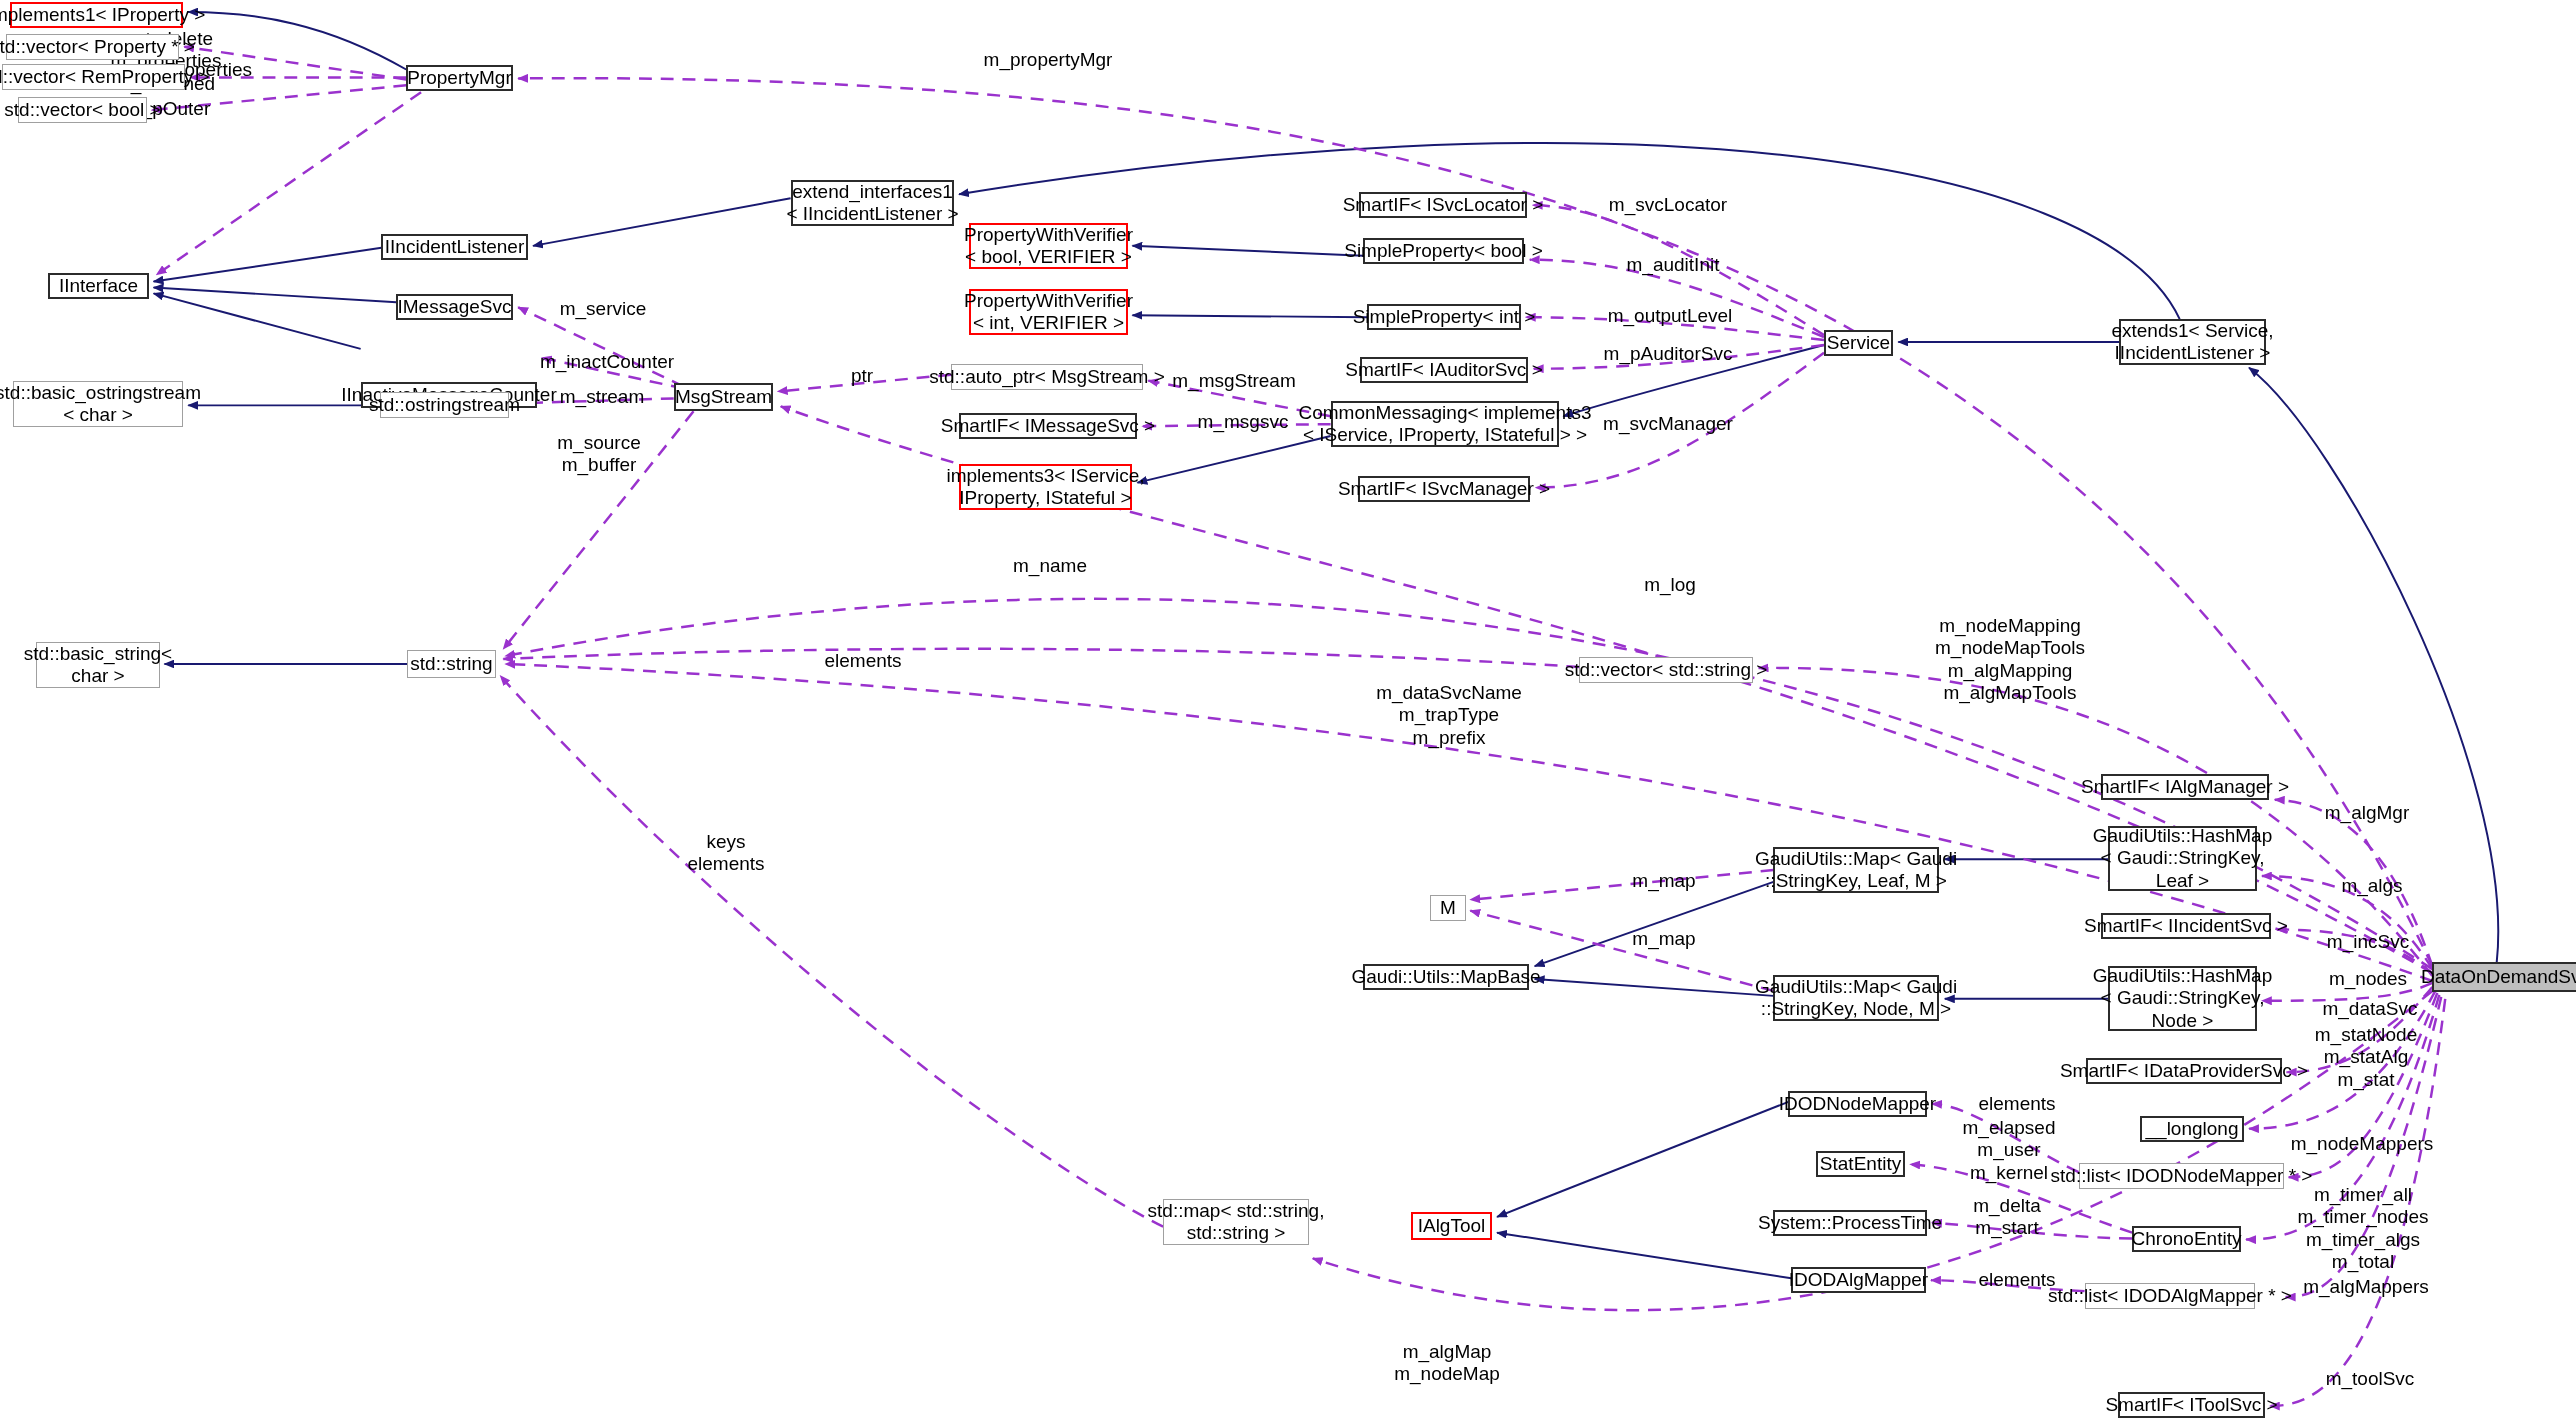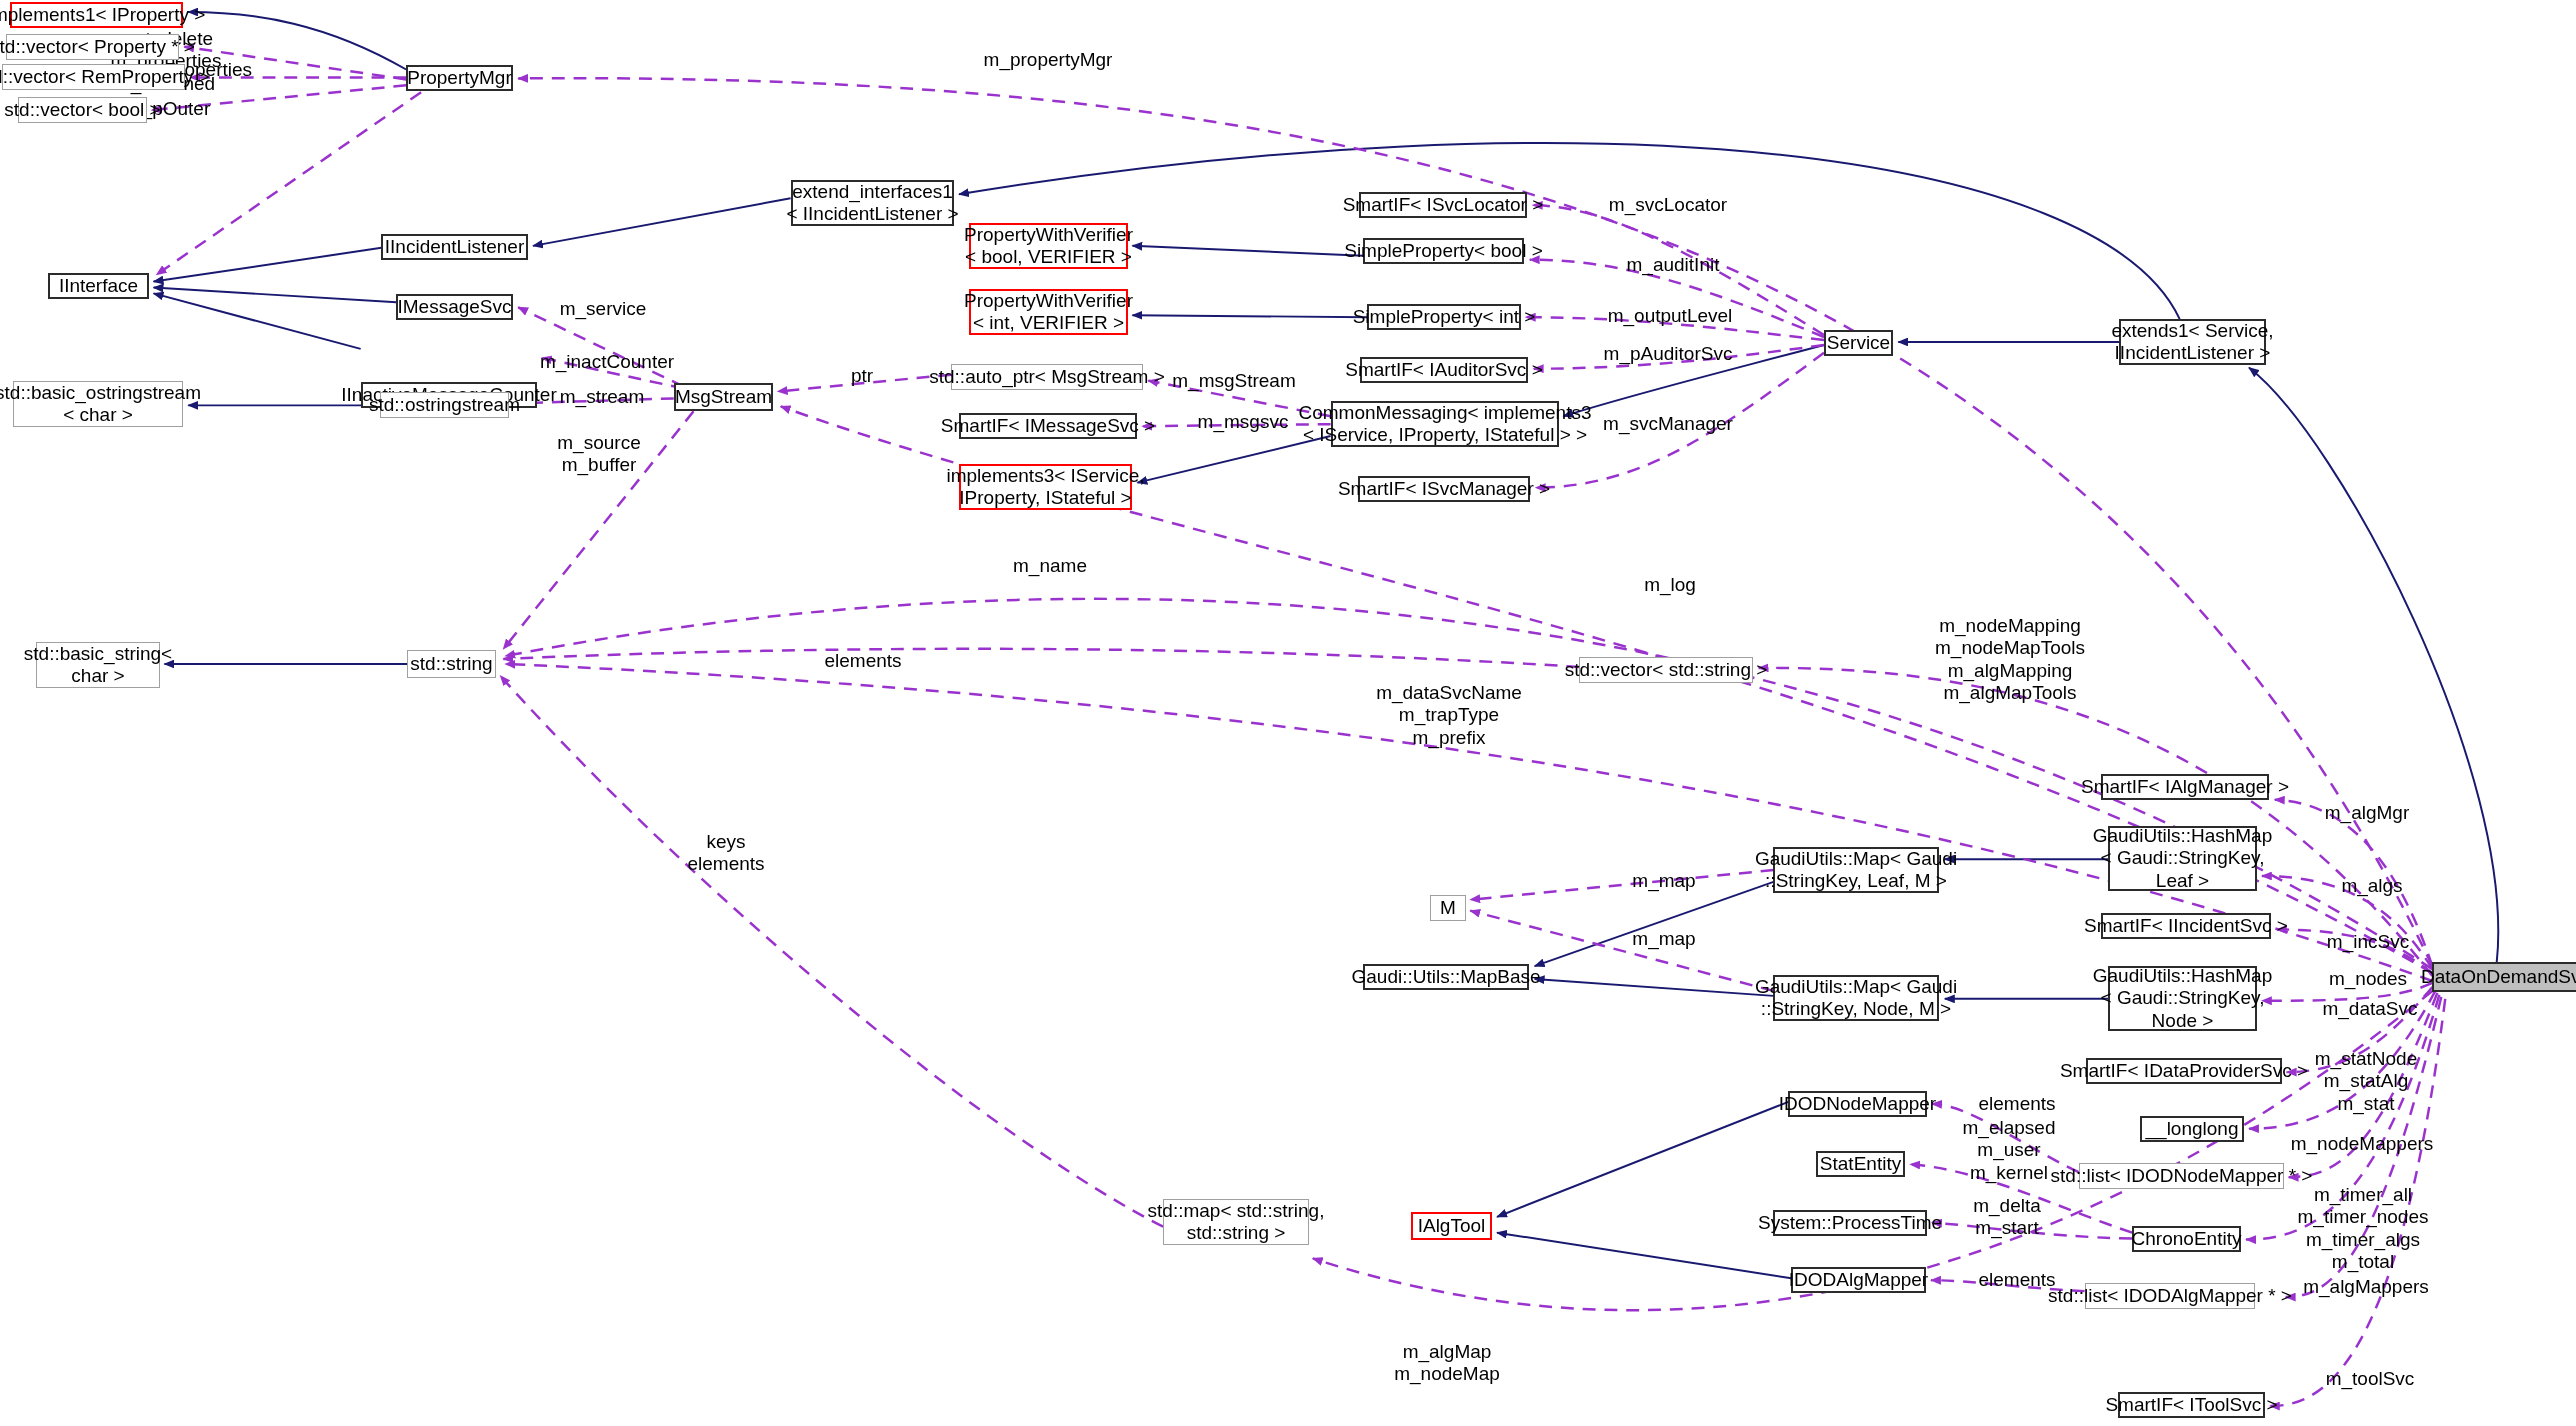--- a/index.html
+++ b/index.html
@@ -298,21 +298,21 @@
     <div class="edge-label" style="left: 1449px; top: 716px;">m_dataSvcName
 m_trapType
 m_prefix</div>
     <div class="edge-label" style="left: 726px; top: 853px;">keys
 elements</div>
     <div class="edge-label" style="left: 2367px; top: 813px;">m_algMgr</div>
     <div class="edge-label" style="left: 2372px; top: 886px;">m_algs</div>
     <div class="edge-label" style="left: 2368px; top: 942px;">m_incSvc</div>
     <div class="edge-label" style="left: 2368px; top: 979px;">m_nodes</div>
     <div class="edge-label" style="left: 2370px; top: 1009px;">m_dataSvc</div>
-    <div class="edge-label" style="left: 2366px; top: 1082px;">m_statNode
+    <div class="edge-label" style="left: 2366px; top: 1058px;">m_statNode
 m_statAlg
 m_stat</div>
     <div class="edge-label" style="left: 2362px; top: 1144px;">m_nodeMappers</div>
     <div class="edge-label" style="left: 2363px; top: 1229px;">m_timer_all
 m_timer_nodes
 m_timer_algs
 m_total</div>
     <div class="edge-label" style="left: 2366px; top: 1287px;">m_algMappers</div>
     <div class="edge-label" style="left: 2370px; top: 1379px;">m_toolSvc</div>
     <div class="edge-label" style="left: 1664px; top: 881px;">m_map</div>

